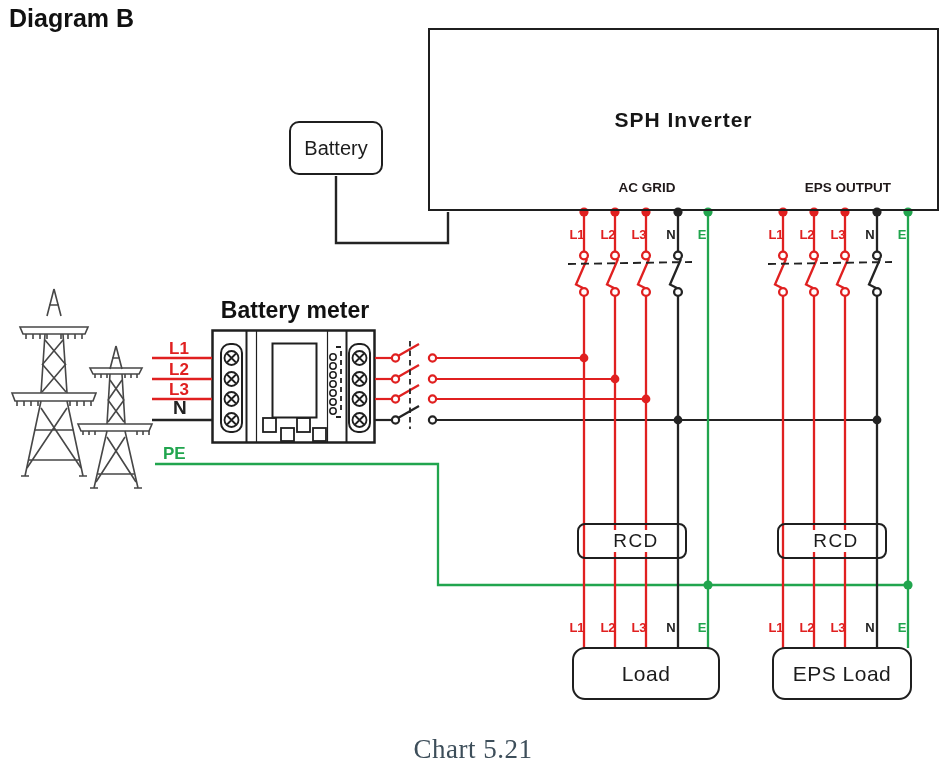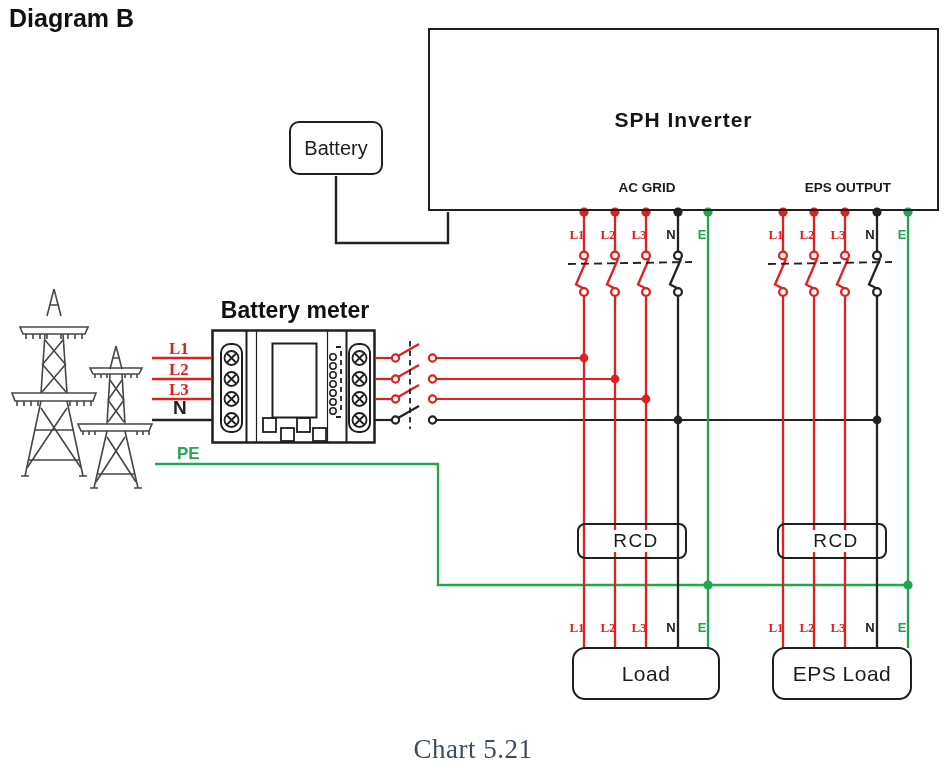--- a/index.html
+++ b/index.html
@@ -11,21 +11,21 @@
   .r10{border-radius:10px;}
   .diagram-title{position:absolute;left:9px;top:4px;font-size:25px;font-weight:bold;color:#111;}
   .box-label{font-size:20px;color:#1c1c1c;}
   .inv-label{position:absolute;left:0;width:100%;top:78px;text-align:center;
              font-size:21px;font-weight:bold;letter-spacing:1px;color:#161616;}
   .port-label{position:absolute;font-size:13.5px;font-weight:bold;color:#20191a;text-align:center;}
   .meter-title{position:absolute;left:200px;top:297px;width:190px;text-align:center;
                font-size:23px;font-weight:bold;color:#111;}
   .sup{position:absolute;font-weight:bold;font-size:17px;}
   .tl{position:absolute;width:30px;text-align:center;font-size:13px;font-weight:bold;}
-  .c-red{color:#e02020;font-family:Liberation Serif, serif;}
+  .c-red{color:#e02020;}
   .c-blk{color:#232323;}
   .c-grn{color:#21a54e;}
   .rcd-box{position:absolute;width:110px;height:36px;border:2.4px solid #1f1f1f;border-radius:8px;
            display:flex;align-items:center;justify-content:center;box-sizing:border-box;padding-left:8px;}
   .rcd-box span{font-size:19px;letter-spacing:1.5px;background:#fff;padding:0 5px;color:#1c1c1c;}
   .load-box{position:absolute;height:53px;border:2.6px solid #1f1f1f;border-radius:13px;
             display:flex;align-items:center;justify-content:center;box-sizing:border-box;text-align:right;}
   .load-box span{font-size:21px;color:#1c1c1c;letter-spacing:.5px;}
   .caption{position:absolute;left:0;top:734px;width:100%;text-align:center;
            font-size:27px;color:#3d4e5a;letter-spacing:.5px;font-family:Liberation Serif, serif;}
@@ -221,21 +221,21 @@
     <span class="port-label" style="left:153px;top:150px;width:128px;">AC GRID</span>
     <span class="port-label" style="left:350px;top:150px;width:136px;">EPS OUTPUT</span>
   </div>
 
   <div class="meter-title">Battery meter</div>
 
   <span class="sup c-red" style="left:169px;top:339px;">L1</span>
   <span class="sup c-red" style="left:169px;top:360px;">L2</span>
   <span class="sup c-red" style="left:169px;top:380px;">L3</span>
   <span class="sup c-blk" style="left:173px;top:397px;font-size:19px;font-weight:600;">N</span>
-  <span class="sup c-grn" style="left:177px;top:444px;">PE</span>
+  <span class="sup c-grn" style="left:163px;top:444px;">PE</span>
 
   <span class="tl c-red" style="left:562px;top:227px;">L1</span>
   <span class="tl c-red" style="left:593px;top:227px;">L2</span>
   <span class="tl c-red" style="left:624px;top:227px;">L3</span>
   <span class="tl c-blk" style="left:656px;top:227px;">N</span>
   <span class="tl c-grn" style="left:687px;top:227px;">E</span>
 
   <span class="tl c-red" style="left:761px;top:227px;">L1</span>
   <span class="tl c-red" style="left:792px;top:227px;">L2</span>
   <span class="tl c-red" style="left:823px;top:227px;">L3</span>

